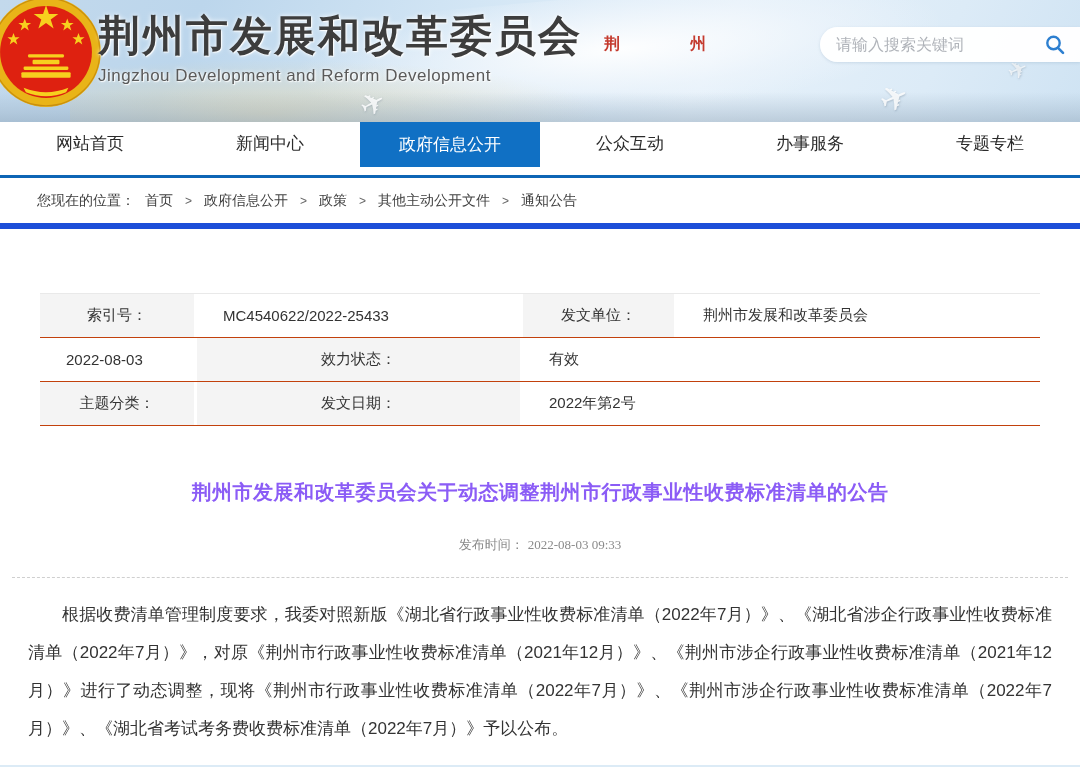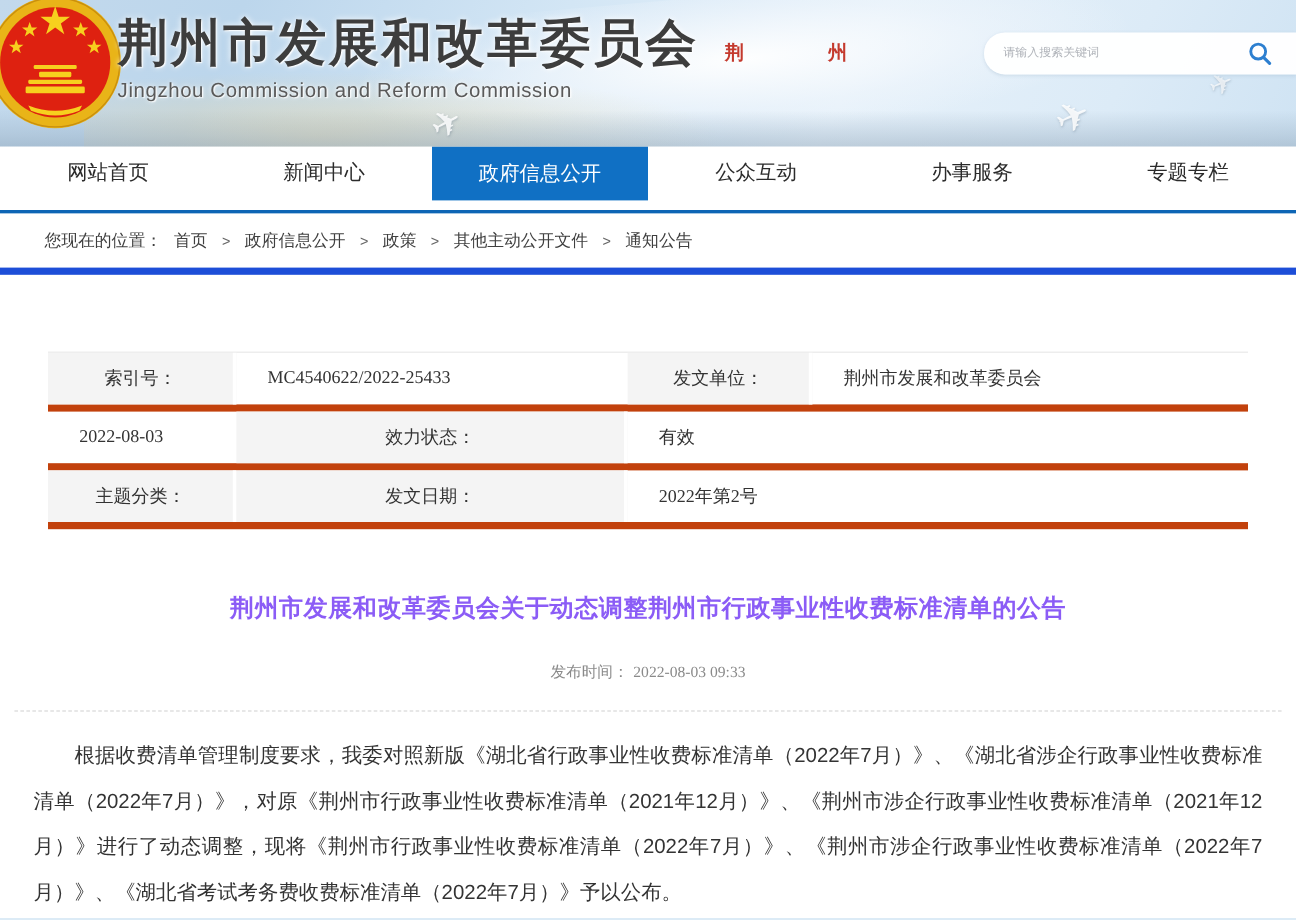--- a/index.html
+++ b/index.html
@@ -50,21 +50,21 @@
     color: #c43a2e; letter-spacing: 70px; white-space: nowrap;
   }
   .search-box {
     position: absolute; left: 820px; top: 27px; width: 260px; height: 35px;
     background: rgba(255,255,255,0.96); border-radius: 18px 0 0 18px;
     display: flex; align-items: center; padding: 0 14px 0 16px;
     box-shadow: 0 1px 3px rgba(120,150,180,0.25);
   }
   .search-input {
     flex: 1; border: none; outline: none; background: transparent;
-    font-size: 10px; color: #333; font-family: "Liberation Sans", "DejaVu Sans", sans-serif;
+    font-size: 16px; color: #333; font-family: "Liberation Sans", "DejaVu Sans", sans-serif;
   }
   .search-input::placeholder { color: #b0b4ba; }
   .search-btn { border: none; background: transparent; cursor: pointer; width: 24px; height: 24px; padding: 0; margin-right: 4px; }
 
   
   .nav {
     display: flex; height: 56px; background: #ffffff;
     border-bottom: 3px solid #0d65b5;
   }
   .nav-item {
@@ -81,21 +81,21 @@
   }
   .breadcrumb .crumb { color: #3f3f3f; cursor: pointer; text-decoration: none; }
   .breadcrumb .sep { margin: 0 12px; color: #666; font-size: 12px; }
   .breadcrumb .prefix { margin-right: 10px; }
 
   
   .meta-table {
     margin: 64px 40px 0 40px; width: 1000px;
     border-top: 1px solid #e9e9e9; font-size: 15px;
   }
-  .meta-row { display: grid; grid-template-columns: 157px 326px 154px 363px; border-bottom: 6px solid #c2410c; font-family: Liberation Serif, serif; }
+  .meta-row { display: grid; grid-template-columns: 157px 326px 154px 363px; border-bottom: 1px solid #c2410c; }
   .meta-cell { height: 43px; display: flex; align-items: center; }
   .meta-label { background: #f4f4f4; justify-content: center; color: #333; border-right: 3px solid #ffffff; }
   .meta-value { padding-left: 26px; color: #333; }
 
   
   .article-title {
     max-width: 965px; margin: 46px auto 0 auto;
     font-size: 20px; font-weight: bold; color: #8b5cf6;
     text-align: center; line-height: 40px; letter-spacing: 0.5px;
   }
@@ -132,21 +132,21 @@
       <path d="M79 33 l1.4 3.8 4 0 -3.2 2.5 1.2 3.9 -3.4 -2.4 -3.4 2.4 1.2 -3.9 -3.2 -2.5 4 0 Z" fill="#f7d01e"></path>
       <rect x="34" y="52" width="32" height="3" rx="1" fill="#f7d01e"></rect>
       <rect x="38" y="57" width="24" height="4" rx="1" fill="#f7d01e"></rect>
       <rect x="30" y="63" width="40" height="3" rx="1" fill="#f7d01e"></rect>
       <rect x="28" y="68" width="44" height="5" rx="1" fill="#f7d01e"></rect>
       <path d="M30 82 q20 8 40 0 l-2 4 q-18 7 -36 0 Z" fill="#f7d01e"></path>
     </svg>
 
     <div class="site-titles">
       <div class="site-title">荆州市发展和改革委员会</div>
-      <div class="site-subtitle">Jingzhou Commission and Reform Commission</div>
+      <div class="site-subtitle">Jingzhou Development and Reform Development</div>
     </div>
 
     <div class="banner-watermark">荆州</div>
 
     <div class="search-box">
       <input class="search-input" type="text" placeholder="请输入搜索关键词" style="">
       <button class="search-btn" aria-label="search">
         <svg width="24" height="24" viewBox="0 0 24 24">
           <circle cx="10.5" cy="10" r="6.2" fill="none" stroke="#2d7fd0" stroke-width="2.4"></circle>
           <line x1="15" y1="14.8" x2="20" y2="19.8" stroke="#2d7fd0" stroke-width="2.6" stroke-linecap="round"></line>

